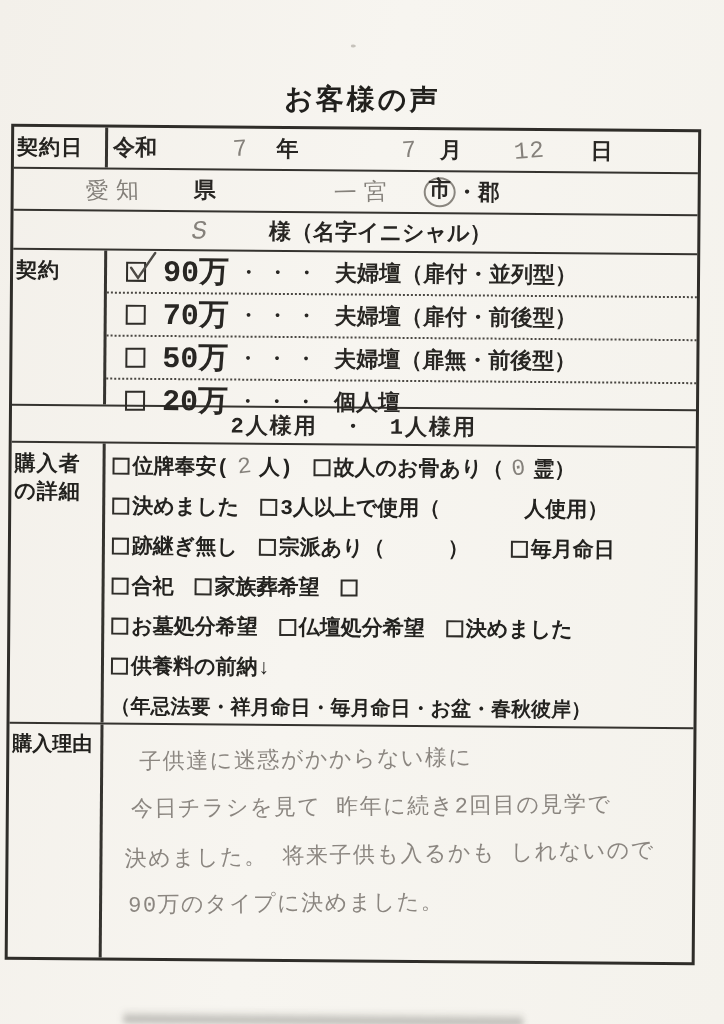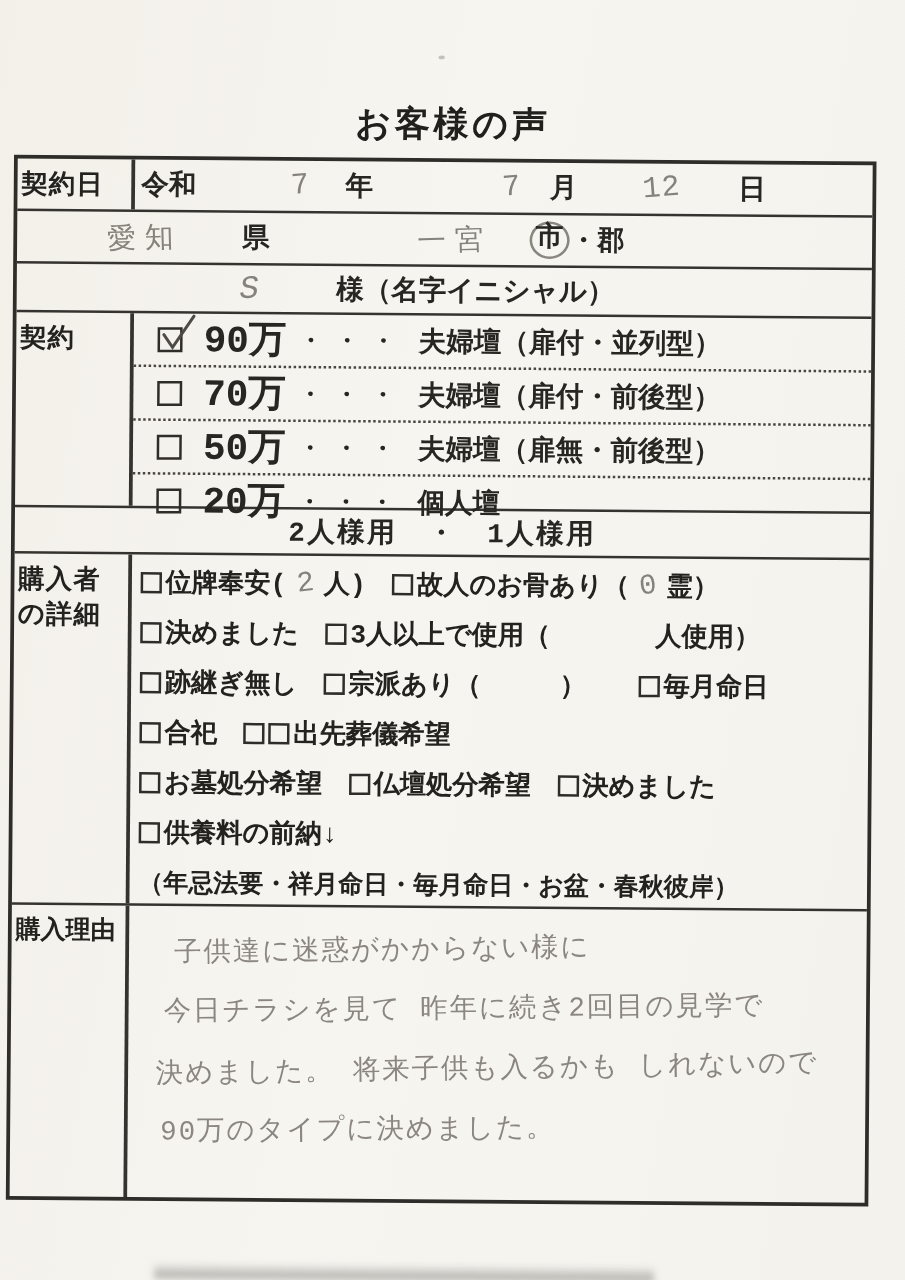--- a/index.html
+++ b/index.html
@@ -146,21 +146,21 @@
 
       <div class="row r6">
         <div class="label">
           <div>購入者</div>
           <div>の詳細</div>
         </div>
         <div class="content details">
             <div class="dline"><span class="cbox-s"></span><span>位牌奉安(</span><span class="hw-num">2</span><span>人)　</span><span class="cbox-s"></span><span>故人のお骨あり（</span><span class="hw-num">0</span><span>霊）</span></div>
             <div class="dline"><span class="cbox-s"></span><span>決めました　</span><span class="cbox-s"></span><span>3人以上で使用（　　　　人使用）</span></div>
             <div class="dline"><span class="cbox-s"></span><span>跡継ぎ無し　</span><span class="cbox-s"></span><span>宗派あり（　　　）　　</span><span class="cbox-s"></span><span>毎月命日</span></div>
-            <div class="dline"><span class="cbox-s"></span><span>合祀　</span><span class="cbox-s"></span><span class="cbox-s"></span><span>出先葬儀希望</span></div>
+            <div class="dline"><span class="cbox-s"></span><span>合祀　</span><span class="cbox-s"></span><span>家族葬希望　</span><span class="cbox-s"></span></div>
             <div class="dline"><span class="cbox-s"></span><span>お墓処分希望　</span><span class="cbox-s"></span><span>仏壇処分希望　</span><span class="cbox-s"></span><span>決めました</span></div>
             <div class="dline"><span class="cbox-s"></span><span>供養料の前納↓</span></div>
             <div class="dline"><span>（年忌法要・祥月命日・毎月命日・お盆・春秋彼岸）</span></div>
           </div>
       </div>
 
       <div class="row">
         <div class="label" style="font-size:20px;letter-spacing:0">購入理由</div>
         <div class="content reason">
             <div class="rline">子供達に迷惑がかからない様に</div>

